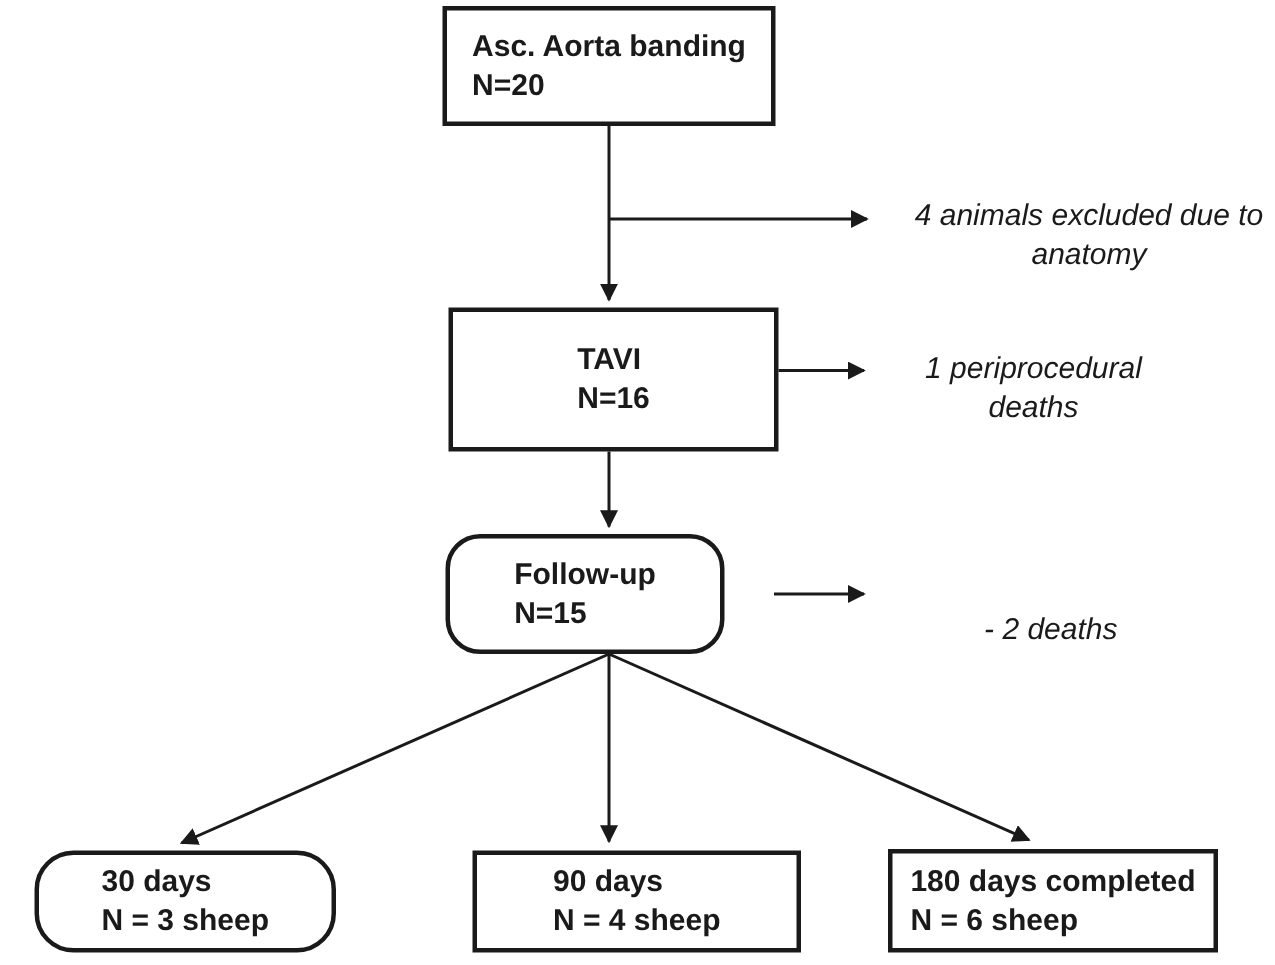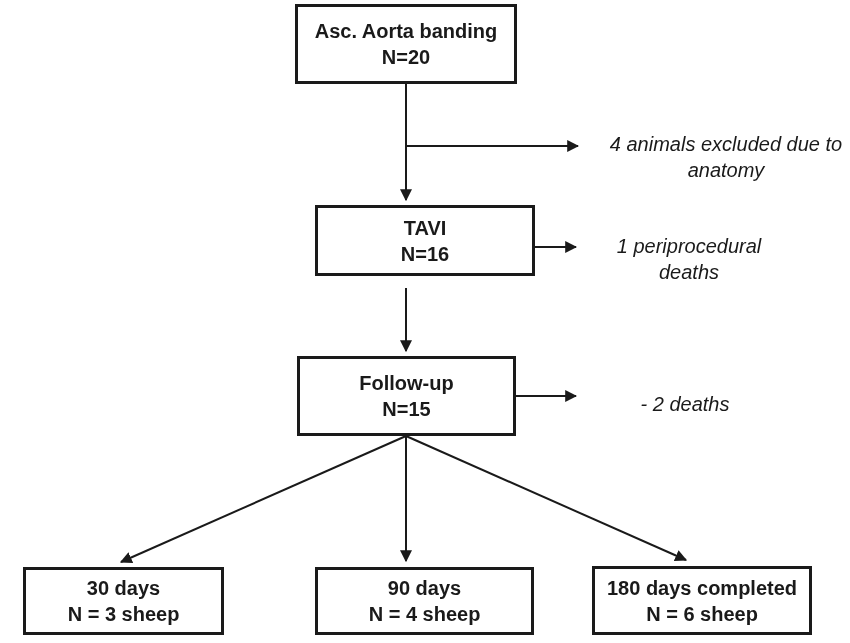--- a/index.html
+++ b/index.html
@@ -23,21 +23,20 @@
     background: #ffffff;
     display: flex;
     align-items: center;
     justify-content: center;
   }
   .node-label {
     font-weight: 700;
     font-size: 20px;
     line-height: 1.3;
     color: var(--ink, #1a1a1a);
-    text-align: center;
     white-space: pre-line;
   }
   .annotation {
     position: absolute;
     font-style: italic;
     font-size: 20px;
     line-height: 1.28;
     color: var(--ink, #1a1a1a);
     text-align: center;
     white-space: pre-line;
@@ -70,46 +69,46 @@
     <line x1="406" y1="436" x2="406" y2="561" stroke="#1a1a1a" stroke-width="2" marker-end="url(#arrowhead)"></line>
 
     <line x1="406" y1="436" x2="686" y2="560" stroke="#1a1a1a" stroke-width="2" marker-end="url(#arrowhead)"></line>
   </svg>
 
   <div class="node" style="left:295px; top:4px; width:222px; height:80px;">
     <span class="node-label">Asc. Aorta banding
 N=20</span>
   </div>
 
-  <div class="node" style="left:315px; top:205px; width:220px; height:71px;">
+  <div class="node" style="left:299px; top:205px; width:220px; height:96px;">
     <span class="node-label">TAVI
 N=16</span>
   </div>
 
-  <div class="node" style="left:297px; top:356px; width:219px; height:80px;">
+  <div class="node" style="left:297px; top:356px; width:186px; height:80px;border-radius:23px;">
     <span class="node-label">Follow-up
 N=15</span>
   </div>
 
-  <div class="node" style="left:23px; top:567px; width:201px; height:68px;">
+  <div class="node" style="left:23px; top:567px; width:201px; height:68px;border-radius:26px;">
     <span class="node-label">30 days
 N = 3 sheep</span>
   </div>
 
   <div class="node" style="left:298px; top:567px; width:219px; height:68px;margin-left:17px;">
     <span class="node-label">90 days
 N = 4 sheep</span>
   </div>
 
   <div class="node" style="left:592px; top:566px; width:220px; height:69px;">
     <span class="node-label">180 days completed
 N = 6 sheep</span>
   </div>
 
   <div class="annotation" style="left:596px; top:132px; width:260px;">4 animals excluded due to
 anatomy</div>
 
   <div class="annotation" style="left:604px; top:234px; width:170px;">1 periprocedural
 deaths</div>
 
-  <div class="annotation" style="left:625px; top:392px; width:120px;">- 2 deaths</div>
+  <div class="annotation" style="left:625px; top:408px; width:120px;text-align:right;">- 2 deaths</div>
 
 </div>
 
 </body></html>

